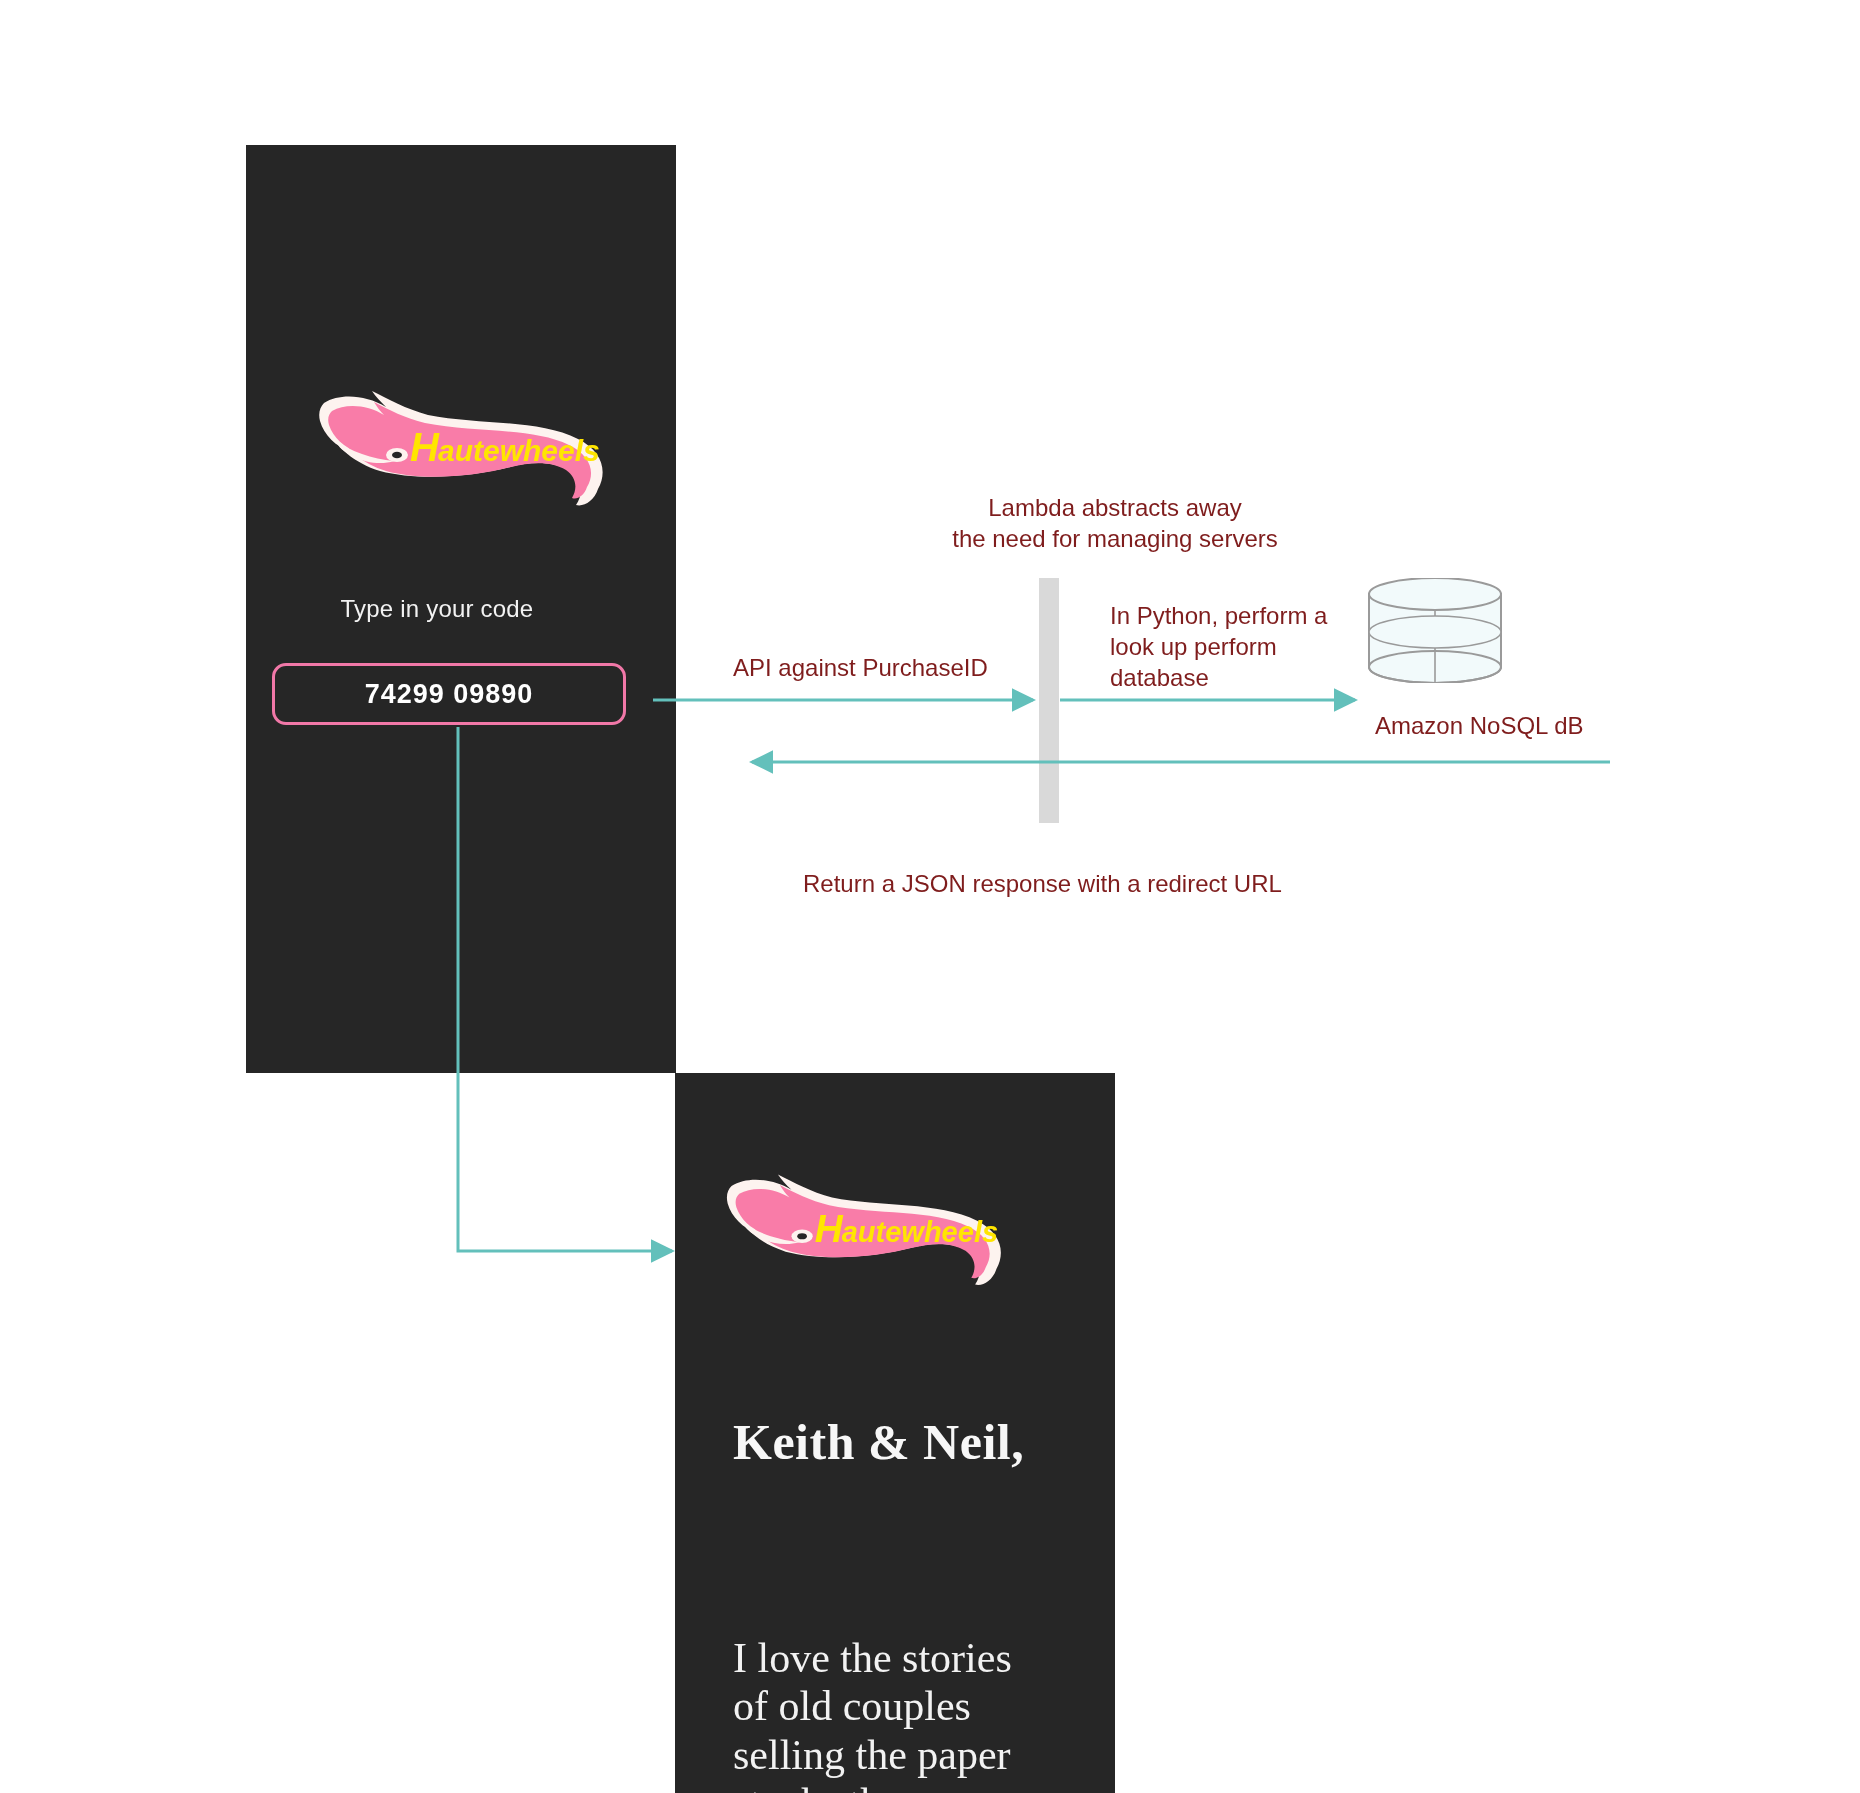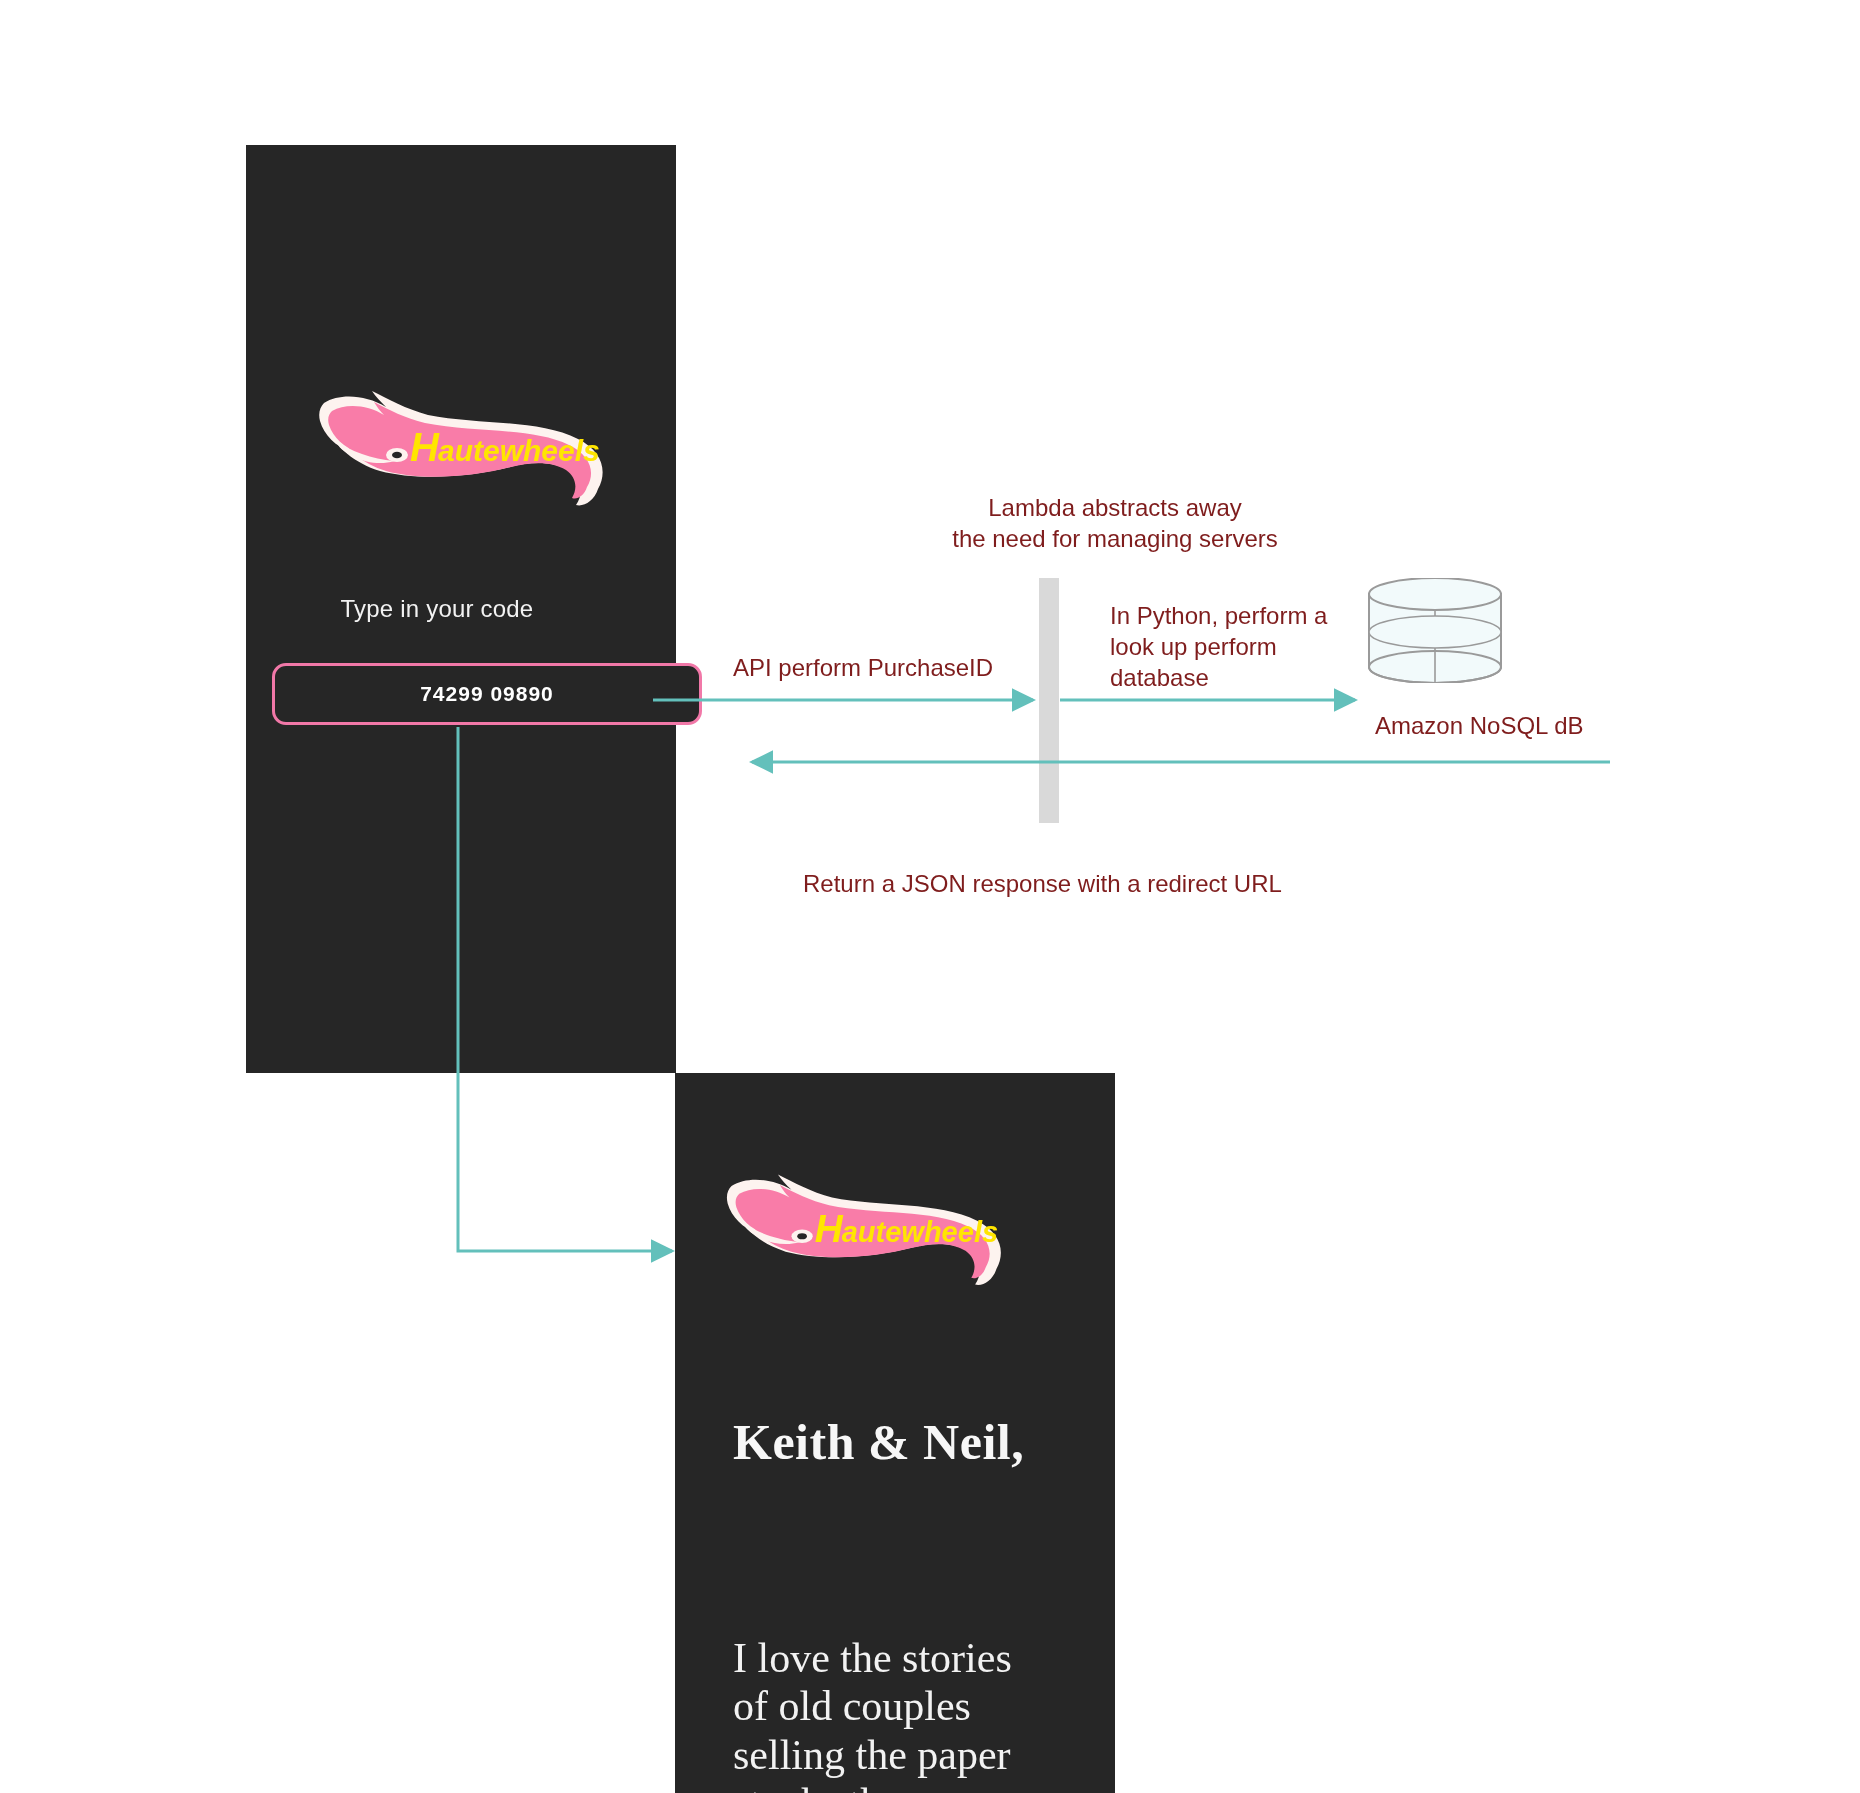--- a/index.html
+++ b/index.html
@@ -62,28 +62,28 @@
     width: 382px;
     text-align: center;
     color: #f2f2f2;
     font-size: 24px;
     letter-spacing: 0.2px;
   }
   #code-input {
     position: absolute;
     left: 272px;
     top: 663px;
-    width: 430px;
+    width: 354px;
     height: 62px;
     box-sizing: border-box;
     border: 3px solid #f178a8;
     border-radius: 14px;
     background: #262626;
     color: #ffffff;
-    font-size: 21px;
+    font-size: 27px;
     font-weight: bold;
     text-align: center;
     letter-spacing: 1px;
     line-height: 56px;
   }
 
   
   #greeting {
     position: absolute;
     left: 733px;
@@ -222,21 +222,21 @@
       <path d="M4 16 L4 89 A66 16 0 0 0 136 89 L136 16 Z" fill="#f2fafb" stroke="#9a9a9a" stroke-width="2"></path>
       <line x1="70" y1="22" x2="70" y2="105" stroke="#9a9a9a" stroke-width="1.6"></line>
       <ellipse cx="70" cy="89" rx="66" ry="16" fill="none" stroke="#9a9a9a" stroke-width="2"></ellipse>
       <ellipse cx="70" cy="54" rx="66" ry="16" fill="#f2fafb" stroke="#9a9a9a" stroke-width="1.6"></ellipse>
       <ellipse cx="70" cy="16" rx="66" ry="16" fill="#f2fafb" stroke="#9a9a9a" stroke-width="2"></ellipse>
     </svg>
   </div>
 
   <div class="diagram-text" id="lambda-note">Lambda abstracts away
 the need for managing servers</div>
-  <div class="diagram-text" id="api-label">API perform PurchaseID</div>
+  <div class="diagram-text" id="api-label">API against PurchaseID</div>
   <div class="diagram-text" id="python-label">In Python, perform a look up perform database</div>
   <div class="diagram-text" id="db-label">Amazon NoSQL dB</div>
   <div class="diagram-text" id="return-label">Return a JSON response with a redirect URL</div>
 
   <svg id="arrows" viewBox="0 0 1860 1793" xmlns="http://www.w3.org/2000/svg">
     <defs>
       <marker id="arrowhead-right" markerWidth="9" markerHeight="9" refX="7" refY="4.5" orient="auto" markerUnits="strokeWidth">
         <path d="M0,0.6 L8,4.5 L0,8.4 Z" fill="#63c0bb"></path>
       </marker>
     </defs>

